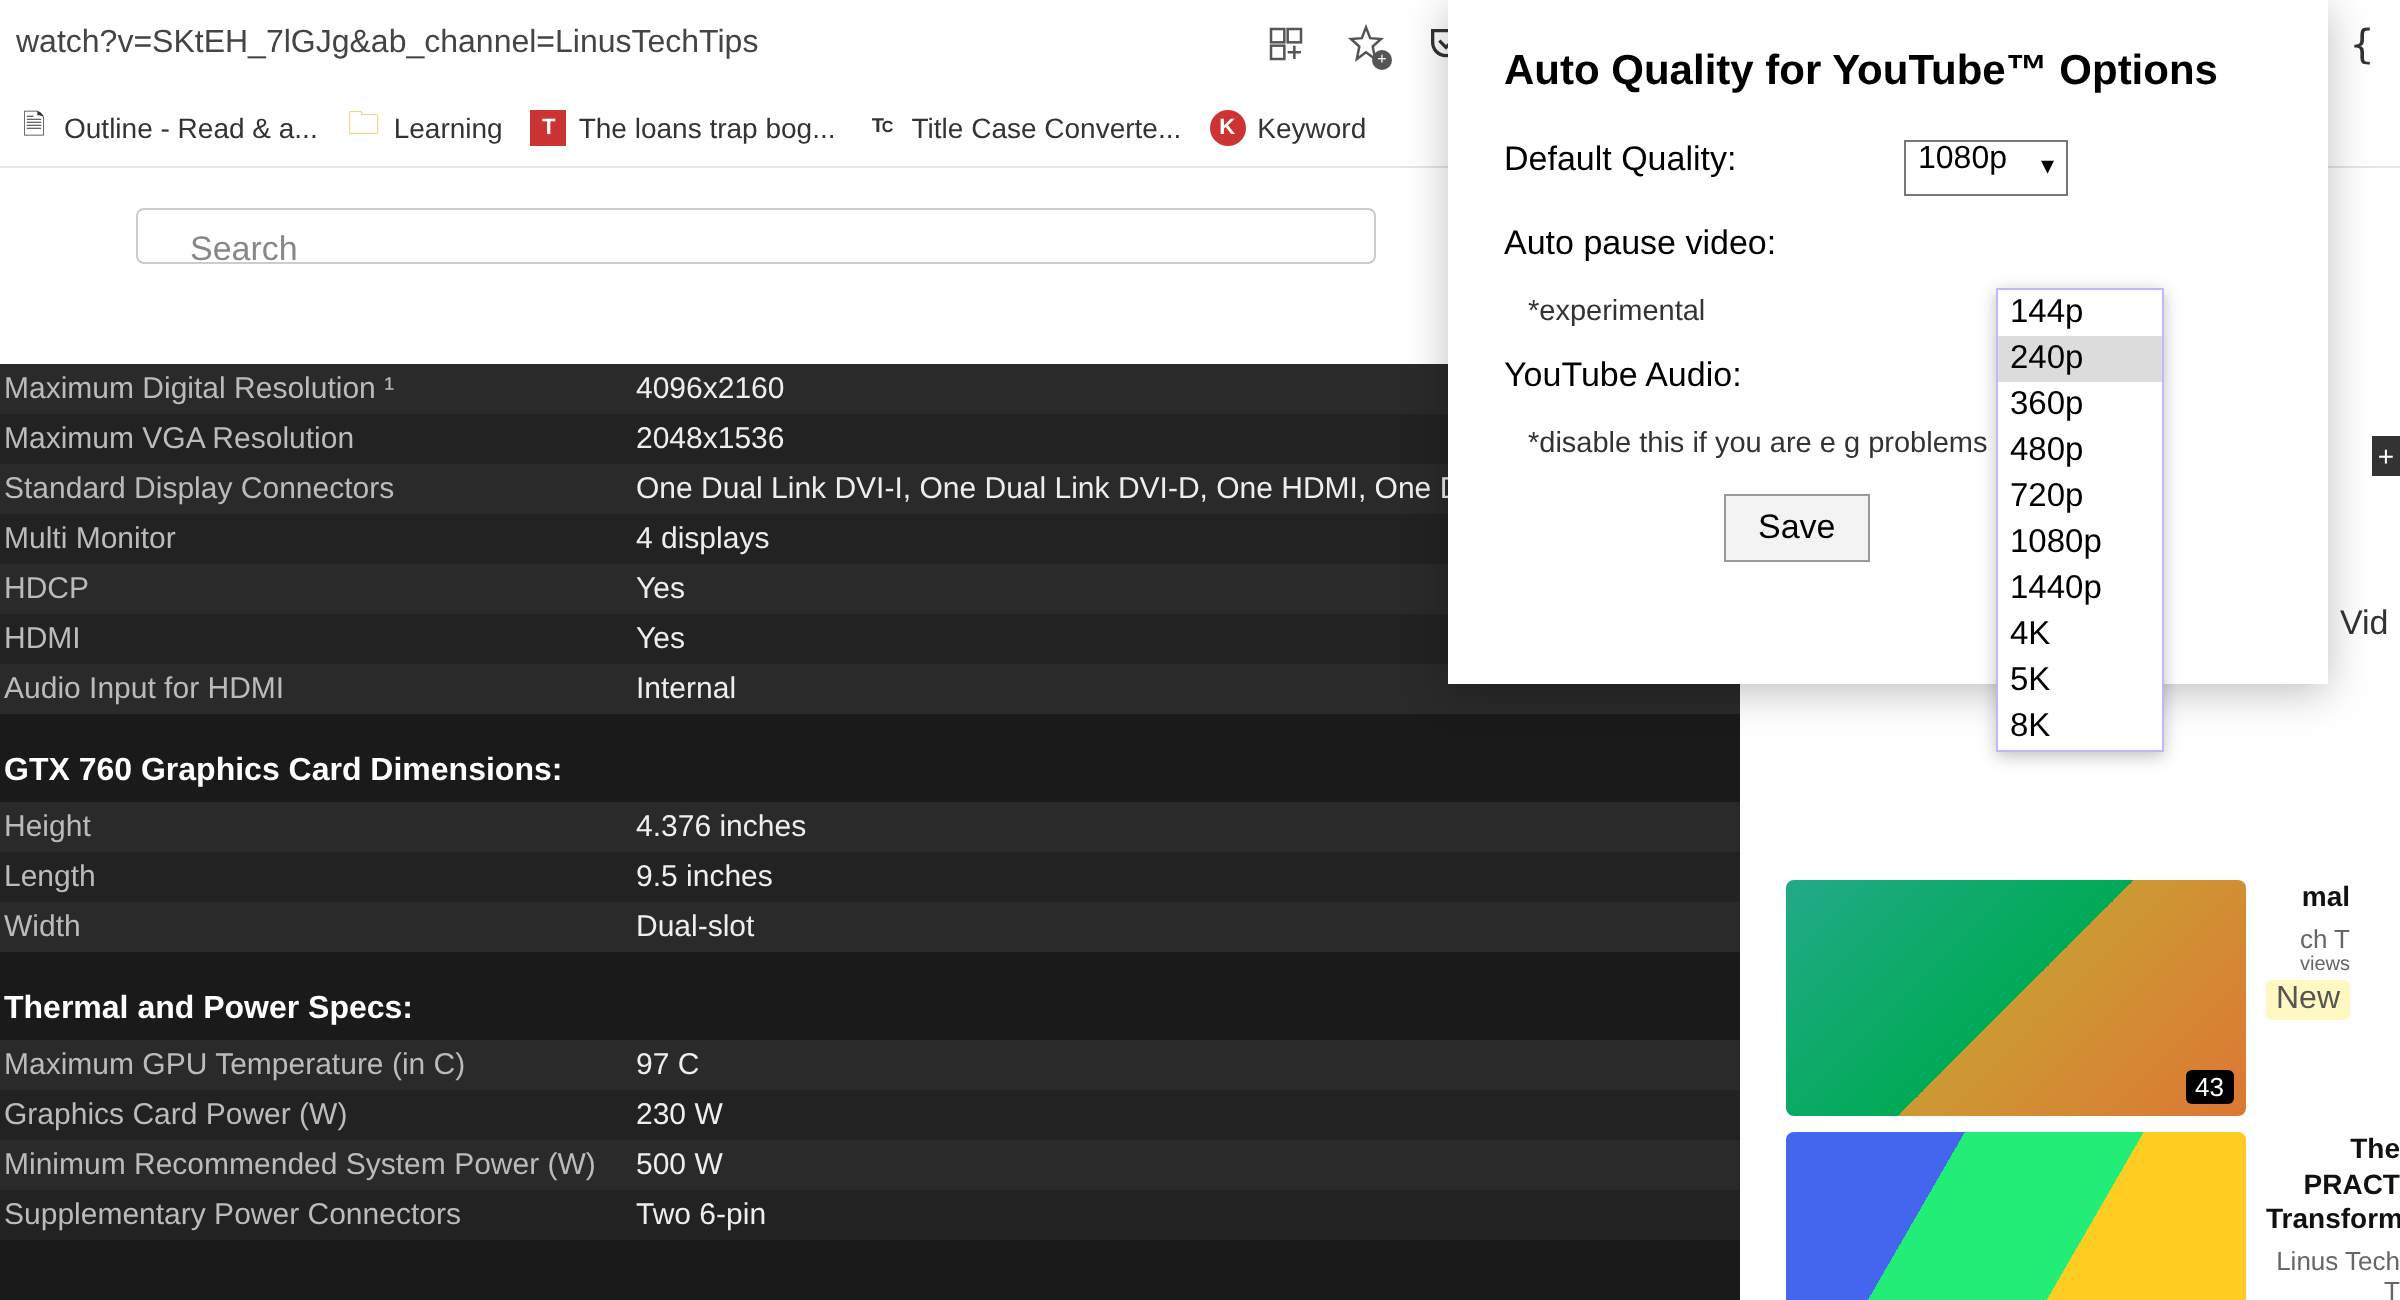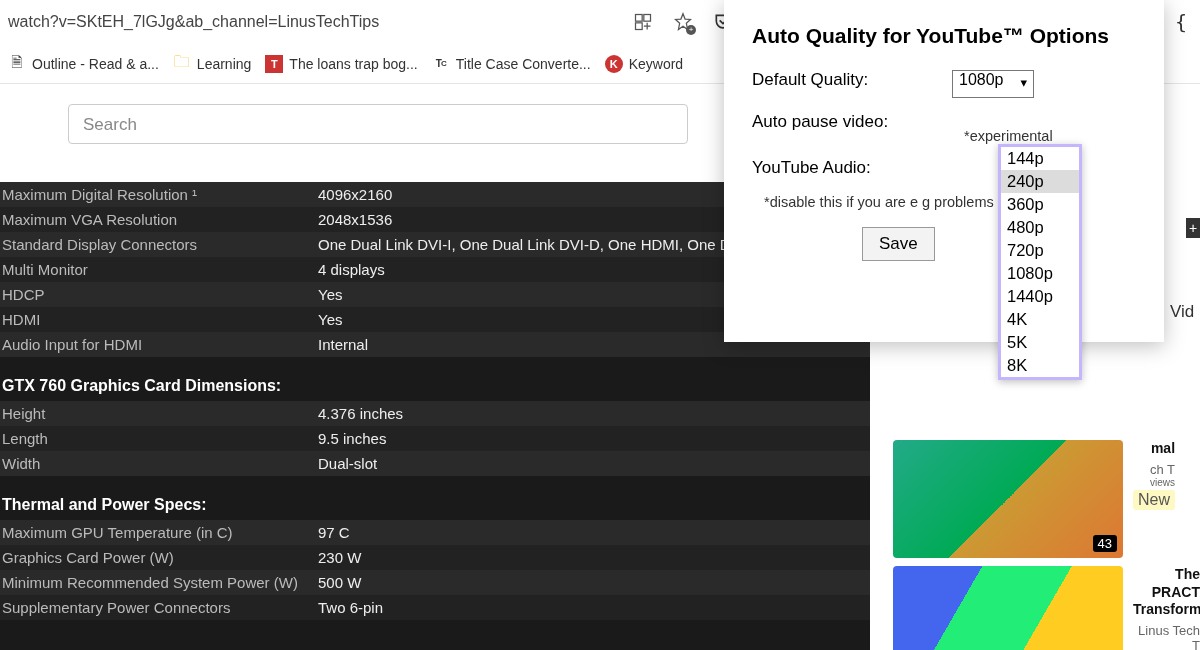--- a/index.html
+++ b/index.html
@@ -17,21 +17,21 @@
   
   .bmbar { height:40px; border-bottom:1px solid #e5e5e5; display:flex; align-items:center; padding:0 8px; gap:14px; font-size:14px; color:#333; }
   .bm { display:flex; align-items:center; gap:6px; white-space:nowrap; cursor:pointer; }
   .bm-ico { width:18px; height:18px; display:flex; align-items:center; justify-content:center; font-size:14px; }
   .folder { color:#f5c542; font-size:16px; }
 
   
   .page { position:relative; height:566px; }
 
   
-  .search { margin:20px 0 16px 68px; width:620px; height:40px; border:1px solid #ccc; border-radius:4px; padding:0 14px; font-size:17px; color:#888; line-height:40px; }
+  .search { margin:20px 0 16px 68px; width:620px; height:28px; border:1px solid #ccc; border-radius:4px; padding:0 26px; font-size:17px; color:#888; line-height:40px; }
 
   
   .spec-panel { position:absolute; left:0; top:78px; width:870px; height:488px; background:#1a1a1a; color:#ddd; font-size:15px; overflow:hidden; }
   .spec-row { display:flex; height:25px; align-items:center; }
   .spec-row.odd { background:#222; }
   .spec-row.even { background:#2a2a2a; }
   .spec-label { width:318px; padding-left:2px; color:#bbb; }
   .spec-val { color:#eee; }
   .spec-head { font-weight:bold; color:#fff; font-size:16px; padding:20px 0 6px 2px; }
   .hl { background:linear-gradient(90deg,#444 0%,#444 85%,#1a1a1a 100%); }
@@ -40,21 +40,21 @@
   .popup { position:absolute; top:0; left:724px; width:440px; height:342px; background:#fff; box-shadow:0 4px 20px rgba(0,0,0,.25); padding:24px 28px; z-index:50; }
   .popup h1 { font-size:21px; font-weight:bold; margin-bottom:22px; }
   .opt-row { display:flex; align-items:flex-start; margin-bottom:14px; font-size:17px; }
   .opt-label { width:200px; }
   .opt-note { font-size:14.5px; color:#333; margin-top:16px; margin-left:12px; }
   .sel { border:1px solid #777; height:28px; font-size:16px; padding:0 22px 0 6px; background:#fff; position:relative; min-width:82px; }
   .sel:after { content:"▾"; position:absolute; right:6px; top:4px; font-size:13px; }
   .save-btn { border:1px solid #999; background:#f3f3f3; padding:6px 16px; font-size:17px; cursor:pointer; margin-left:110px; margin-top:3px; }
 
   
-  .opts { position:absolute; top:144px; left:998px; width:84px; background:#fff; border:3px solid #c4b5fd; box-shadow:0 2px 8px rgba(0,0,0,.25); z-index:60; font-size:16.5px; }
+  .opts { position:absolute; top:144px; left:998px; width:84px; background:#fff; border:1px solid #c4b5fd; box-shadow:0 2px 8px rgba(0,0,0,.25); z-index:60; font-size:16.5px; }
   .opts div { padding:2px 6px; cursor:pointer; }
   .opts .hov { background:#dcdcdc; }
 
   
   .recs { position:absolute; left:893px; top:336px; width:307px; }
   .rec { display:flex; margin-bottom:8px; height:118px; overflow:hidden; }
   .thumb { width:230px; height:118px; background:#888; position:relative; border-radius:4px; flex-shrink:0; overflow:hidden; }
   .dur { position:absolute; right:6px; bottom:6px; background:#000; color:#fff; font-size:13px; padding:1px 5px; border-radius:3px; }
   .meta { margin-left:10px; font-size:14px; overflow:hidden;text-align:right; }
   .vtitle { font-weight:600; color:#111; line-height:1.25; margin-bottom:4px; }
@@ -260,21 +260,21 @@
     </div>
 
 </div>
 
 <div class="popup">
   <h1>Auto Quality for YouTube™ Options</h1>
   <div class="opt-row">
     <div class="opt-label">Default Quality:</div>
     <div class="sel">1080p</div>
   </div>
-  <div class="opt-row" style="flex-direction:row">
+  <div class="opt-row" style="flex-direction:column">
     <div class="opt-label">Auto pause video:</div>
     <div class="opt-note">*experimental</div>
   </div>
   <div class="opt-row" style="flex-direction:column">
     <div class="opt-label">YouTube Audio:</div>
     <div class="opt-note">*disable this if you are e             g problems</div>
   </div>
   <button class="save-btn">Save</button>
 </div>
 

